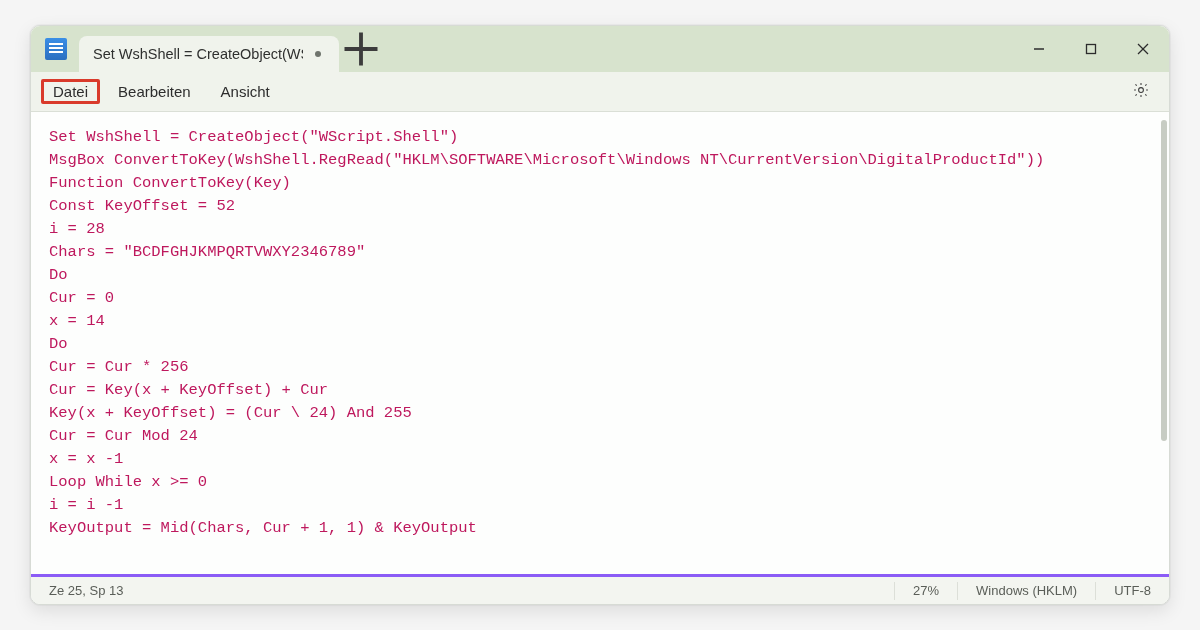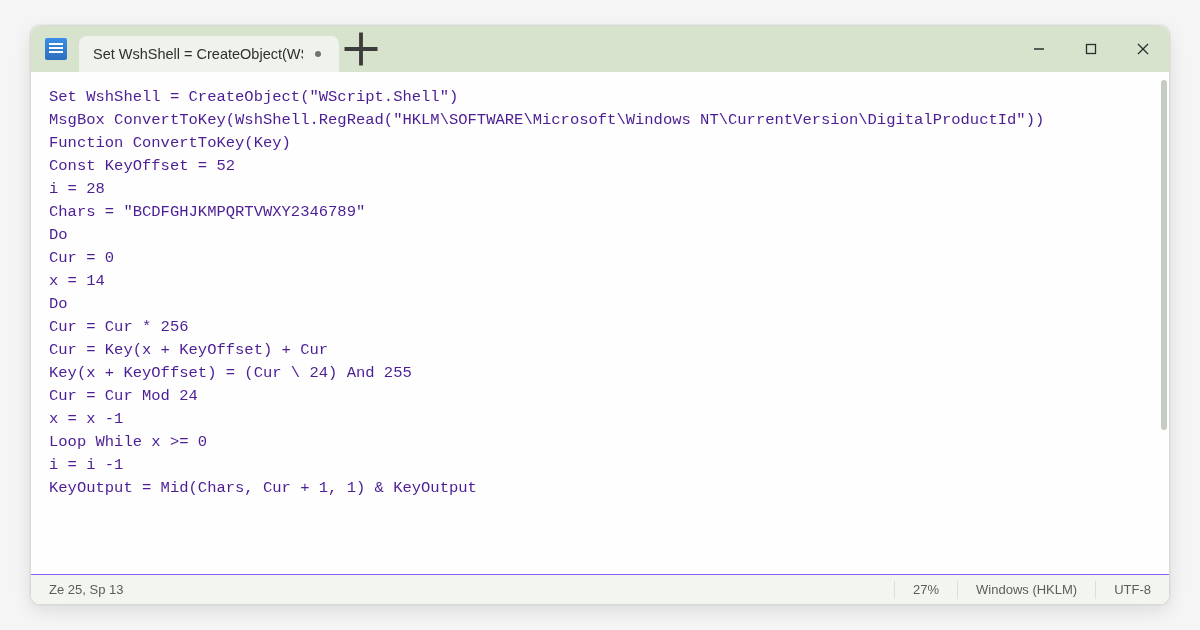--- a/index.html
+++ b/index.html
@@ -102,36 +102,36 @@
     position: relative;
     background: #fdfefd;
     overflow: hidden;
   }
   .editor {
     position:absolute; inset:0 10px 0 0;
     padding: 14px 0 0 18px;
     font-family: Consolas, "Courier New", monospace;
     font-size: 15.5px;
     line-height: 23px;
-    color: #4c1d95;
+    color: #be185d;
     white-space: pre;
     overflow: hidden;
   }
   .scrollbar {
     position:absolute; right:2px; top:8px; bottom:8px; width:6px;
   }
   .scroll-thumb {
     position:absolute; top:0; left:0; right:0; height:72%;
     background:#c7ccc3; border-radius:3px;
   }
 
   .statusbar {
     height: 30px;
     background: #f3f5f0;
-    border-top: 1px solid #8b5cf6;
+    border-top: 3px solid #8b5cf6;
     display:flex; align-items:center;
     font-size: 13px;
     color: #5a5e58;
     flex: 0 0 auto;
   }
   .statusbar .seg { padding: 0 18px; }
   .statusbar .divider { width:1px; height:18px; background:#dcdfd8; }
   .statusbar .spacer { flex:1; }
 </style>
 </head>
@@ -165,20 +165,33 @@
         </div>
         <div class="winbtn">
           <svg viewBox="0 0 14 14">
               <line x1="2" y1="2" x2="12" y2="12"></line>
               <line x1="12" y1="2" x2="2" y2="12"></line>
             </svg>
         </div>
       </div>
     </div>
 
+    <div class="menubar">
+      <div class="menuitem highlighted">Datei</div>
+      <div class="menuitem">Bearbeiten</div>
+      <div class="menuitem">Ansicht</div>
+      <div class="settings-btn">
+        <span>
+          <svg viewBox="0 0 24 24">
+              <circle cx="12" cy="12" r="3.2"></circle>
+              <path d="M12 2.8v2.4M12 18.8v2.4M4.6 4.6l1.7 1.7M17.7 17.7l1.7 1.7M2.8 12h2.4M18.8 12h2.4M4.6 19.4l1.7-1.7M17.7 6.3l1.7-1.7"></path>
+            </svg>
+        </span>
+      </div>
+    </div>
 
     <div class="editor-wrap">
       <div class="editor" id="editor">Set WshShell = CreateObject("WScript.Shell")
 MsgBox ConvertToKey(WshShell.RegRead("HKLM\SOFTWARE\Microsoft\Windows NT\CurrentVersion\DigitalProductId"))
 Function ConvertToKey(Key)
 Const KeyOffset = 52
 i = 28
 Chars = "BCDFGHJKMPQRTVWXY2346789"
 Do
 Cur = 0

